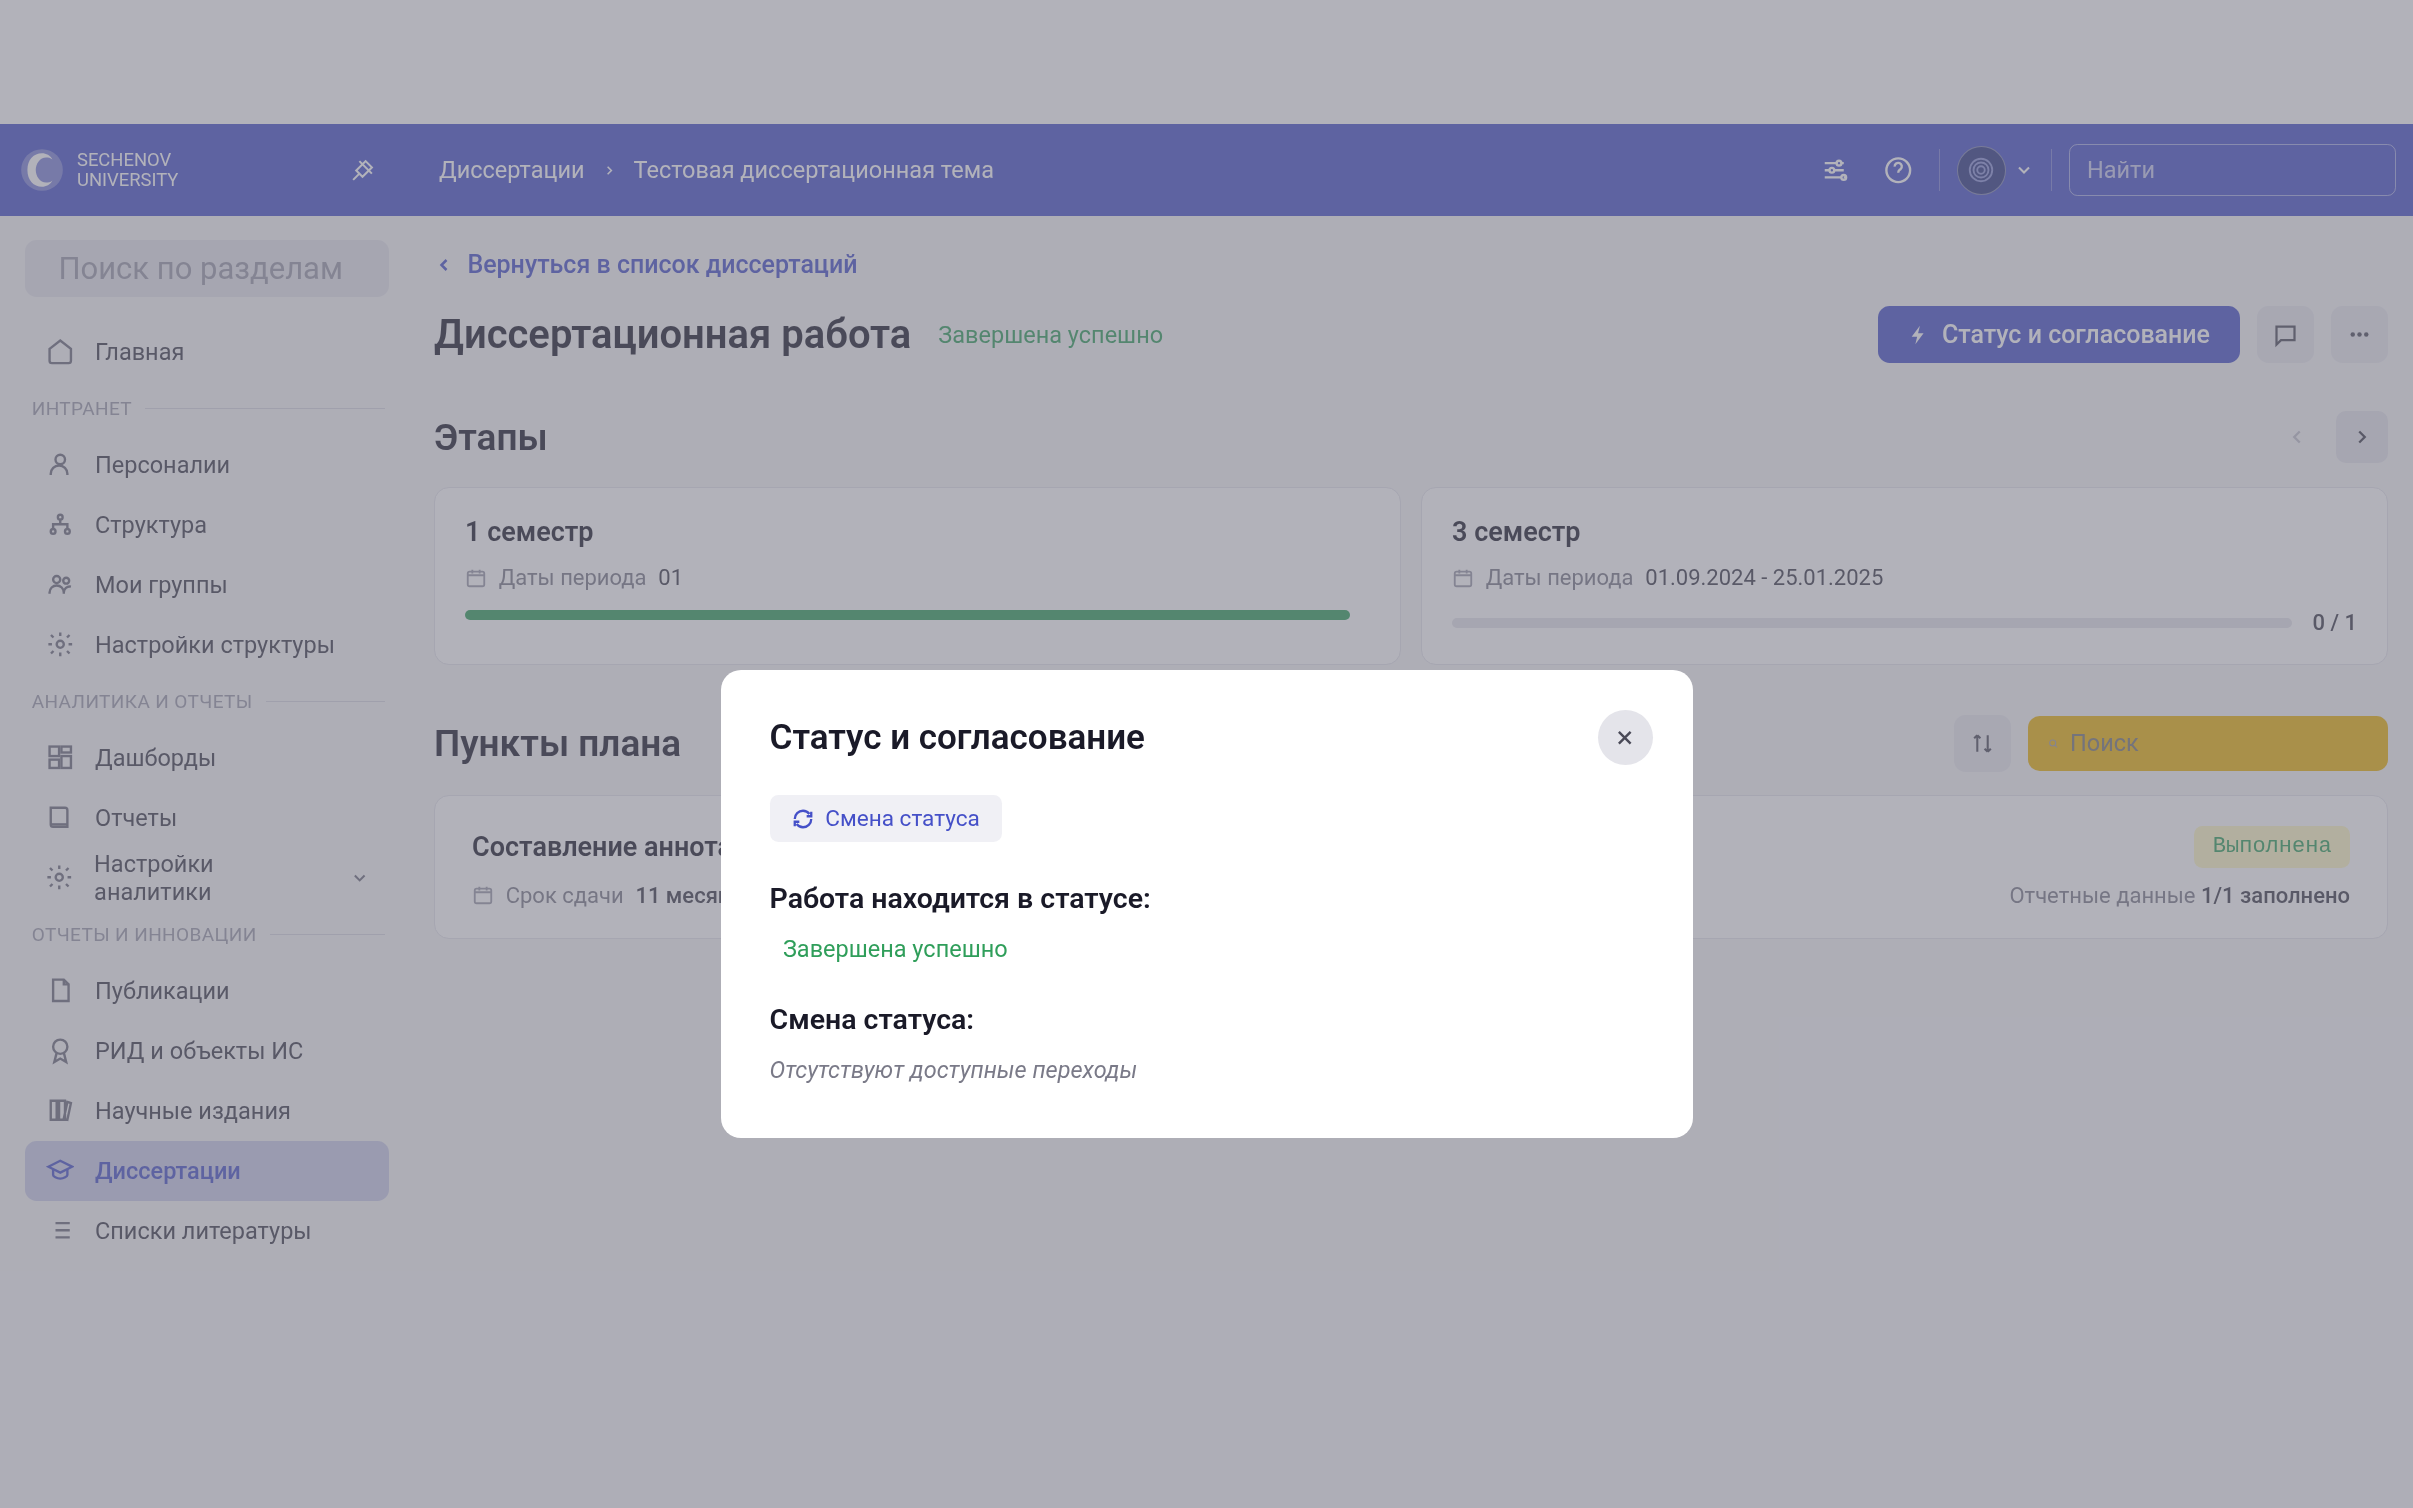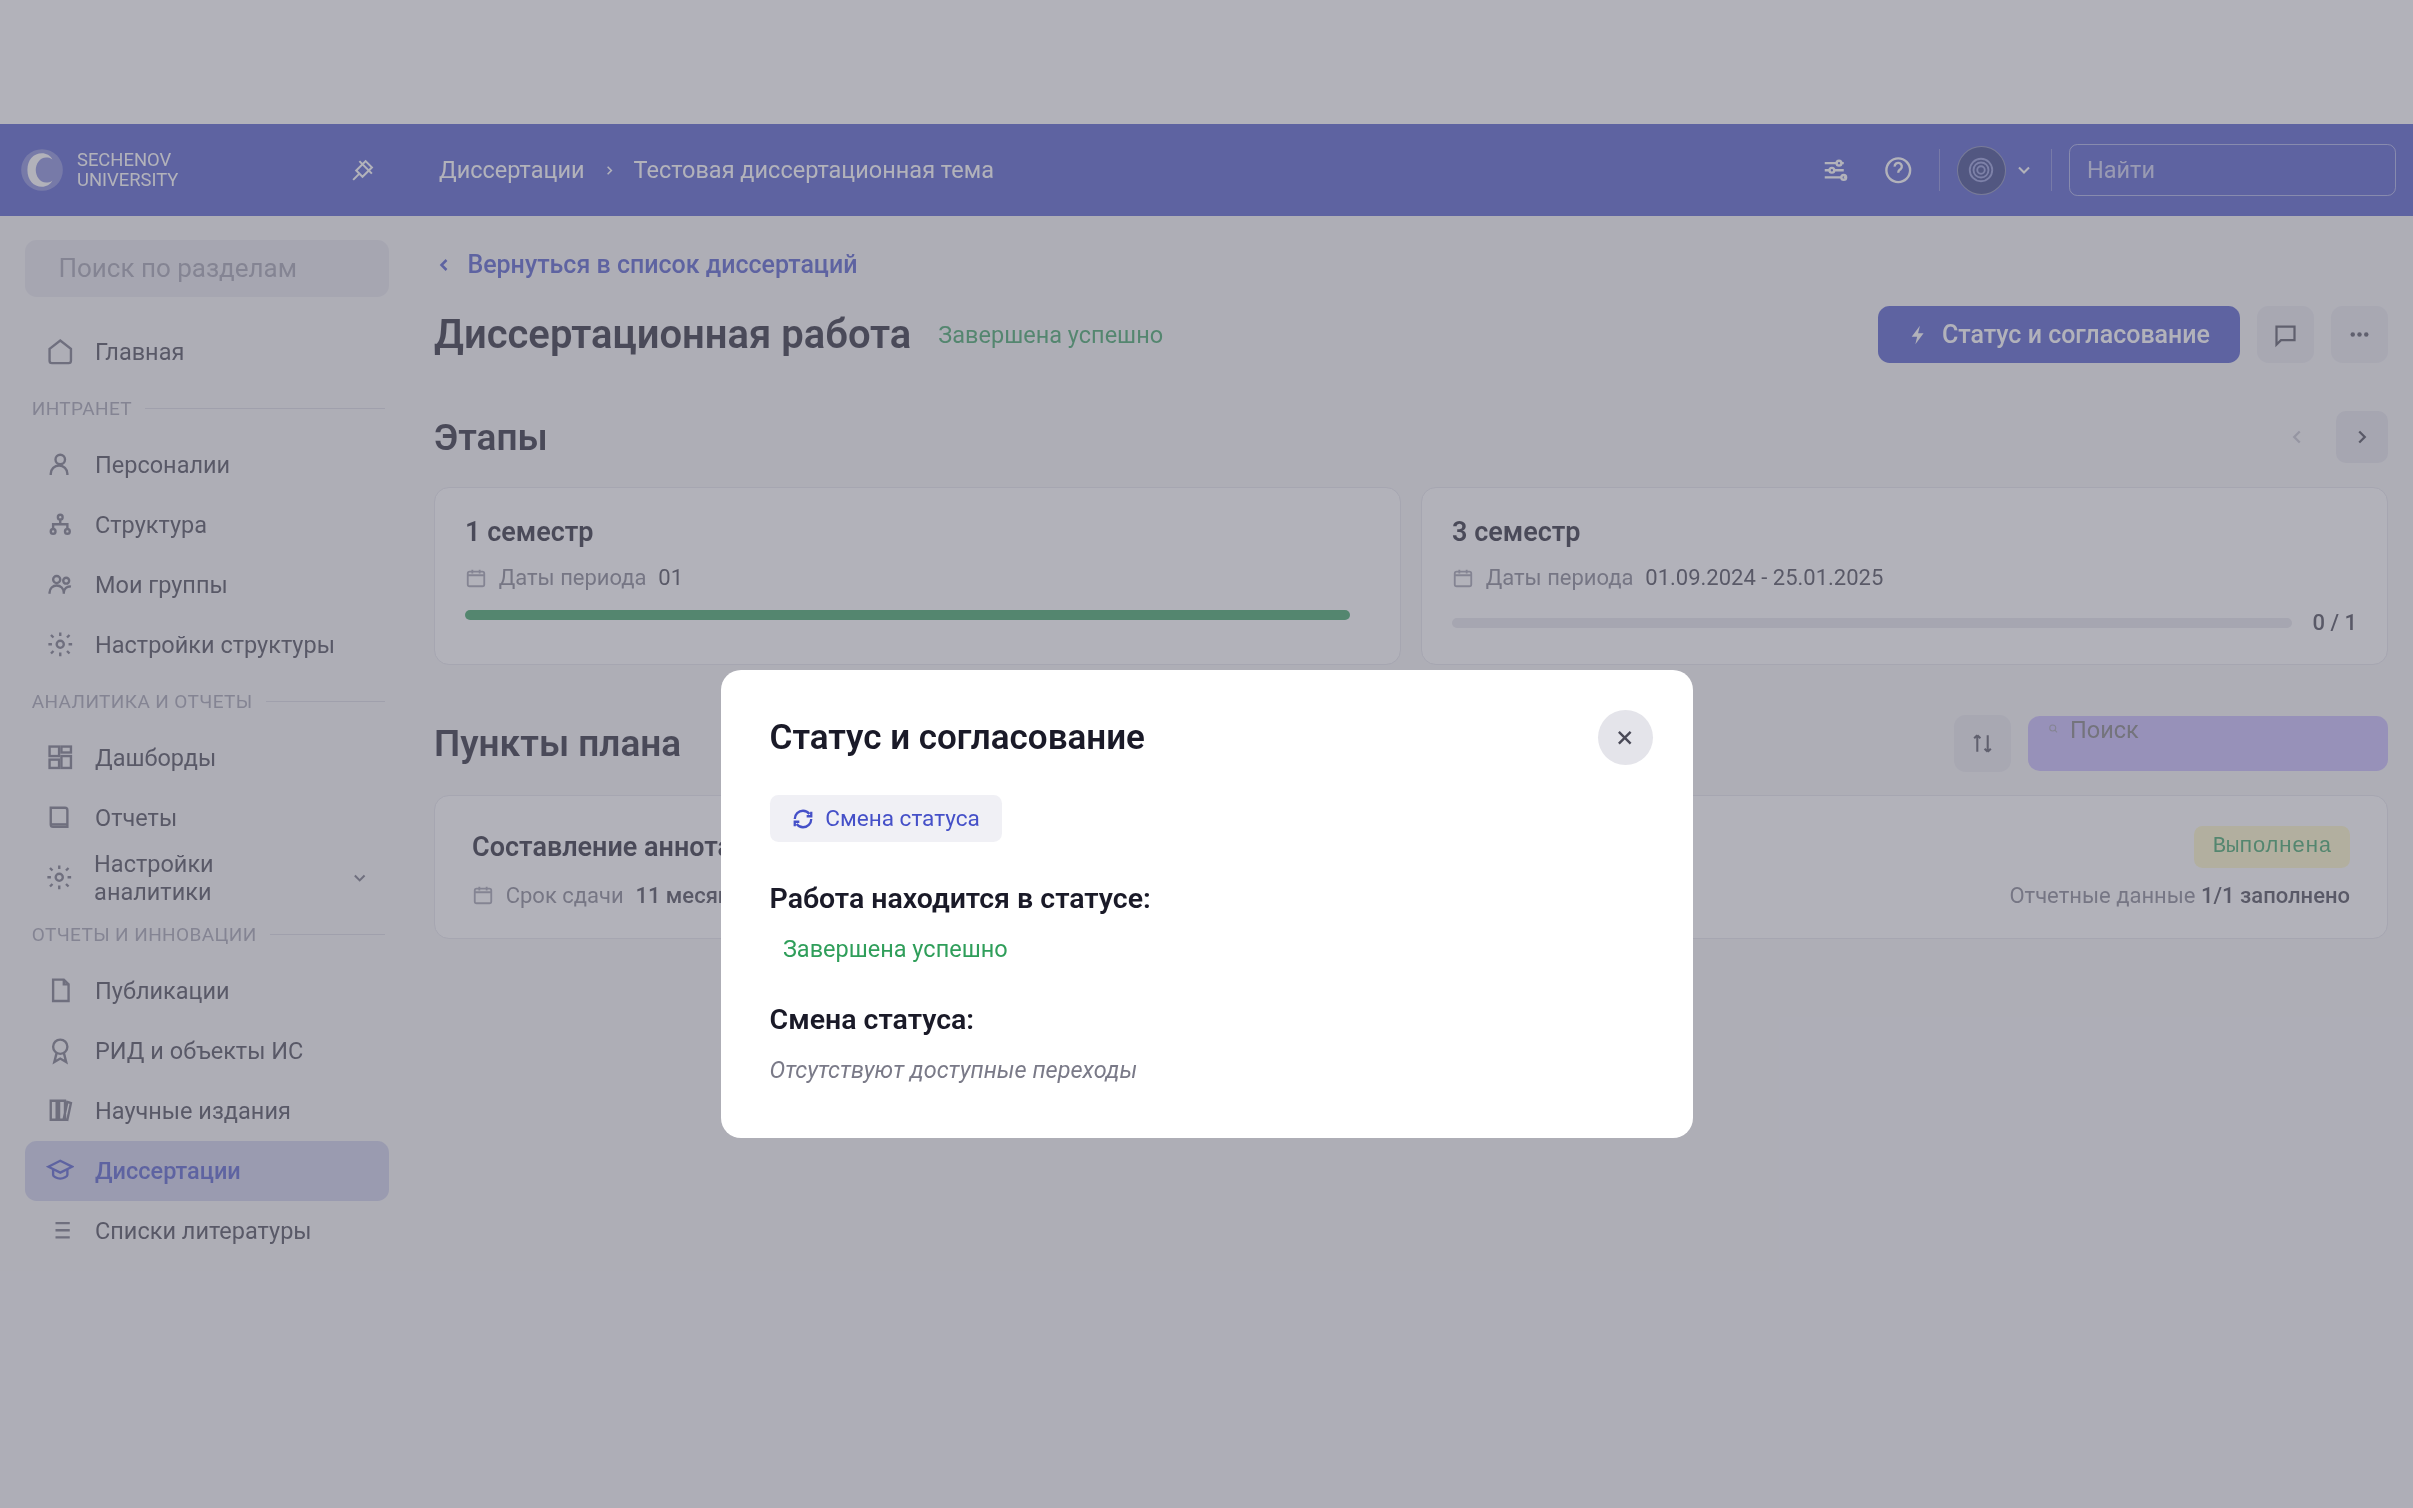--- a/index.html
+++ b/index.html
@@ -24,21 +24,21 @@
 .header-search input { flex: 1; background: transparent; border: none; outline: none; color: #fff; font-size: 23.5px; }
 .header-search input::placeholder { color: rgba(255,255,255,0.7); }
 
 .layout { display: flex; height: calc(100% - 216px); }
 
 .sidebar { width: 417px; padding: 23.5px 25px; }
 .sidebar-search {
   width: 364px; height: 57px; background: #e4e4ea; border-radius: 11.7px;
   display: flex; align-items: center; padding: 0 20px; gap: 13.4px; margin-bottom: 25px;
 }
-.sidebar-search input { flex: 1; background: transparent; border: none; outline: none; font-size: 26px; color: #6b6b7a; }
+.sidebar-search input { flex: 1; background: transparent; border: none; outline: none; font-size: 31px; color: #6b6b7a; }
 .sidebar-search input::placeholder { color: #9a9aa8; }
 .sidebar-section-title {
   color: #9a9aa8; font-size: 19px; letter-spacing: 0.4px; padding: 15px 6.7px;
   display: flex; align-items: center; gap: 13.4px;
 }
 .sidebar-section-title::after { content: ''; flex: 1; height: 0.8px; background: #d8d8e0; }
 .sidebar-item {
   display: flex; align-items: center; gap: 20px; padding: 0 20px; height: 60px;
   color: #3a3a48; font-size: 23.5px; border-radius: 11.7px; cursor: pointer; width: 364px;
 }
@@ -76,22 +76,22 @@
 .stage-title { font-size: 27px; font-weight: 600; color: #1a1a28; margin-bottom: 17px; }
 .stage-dates { display: flex; align-items: center; gap: 11.7px; color: #7a7a88; font-size: 22px; margin-bottom: 20px; }
 .stage-dates .val { color: #3a3a48; }
 .progress-row { display: flex; align-items: center; gap: 20px; }
 .progress-bar { flex: 1; height: 10px; background: #e4e4ea; border-radius: 5px; overflow: hidden; }
 .progress-fill { height: 100%; background: #2f9e5a; }
 .progress-text { font-size: 22px; color: #3a3a48; font-weight: 500; }
 
 .plan-header { display: flex; align-items: center; gap: 17px; margin-bottom: 23.5px; }
 .plan-search {
-  width: 360px; height: 55px; background: #c4b5fd; border-radius: 11.7px;
-  display: flex; align-items: flex-start; padding: 0 20px; gap: 11.7px;
+  width: 360px; height: 55px; background: #eab308; border-radius: 11.7px;
+  display: flex; align-items: center; padding: 0 20px; gap: 11.7px;
 }
 .plan-search input { flex: 1; background: transparent; border: none; outline: none; font-size: 23.5px; }
 
 .plan-item { background: #fff; border-radius: 15px; border: 0.8px solid #e4e4ea; padding: 30px 37px; }
 .plan-item-top { display: flex; align-items: center; justify-content: space-between; margin-bottom: 15px; }
 .plan-item-title { font-size: 27px; font-weight: 600; color: #1a1a28; }
 .badge { background: #fef9c3; color: #2f9e5a; padding: 8.4px 18.4px; border-radius: 8.4px; font-size: 22px; font-family: Liberation Mono, monospace; }
 .plan-item-bottom { display: flex; align-items: center; justify-content: space-between; }
 .due { display: flex; align-items: center; gap: 11.7px; color: #7a7a88; font-size: 22px; }
 .due .val { color: #3a3a48; font-weight: 500; }

